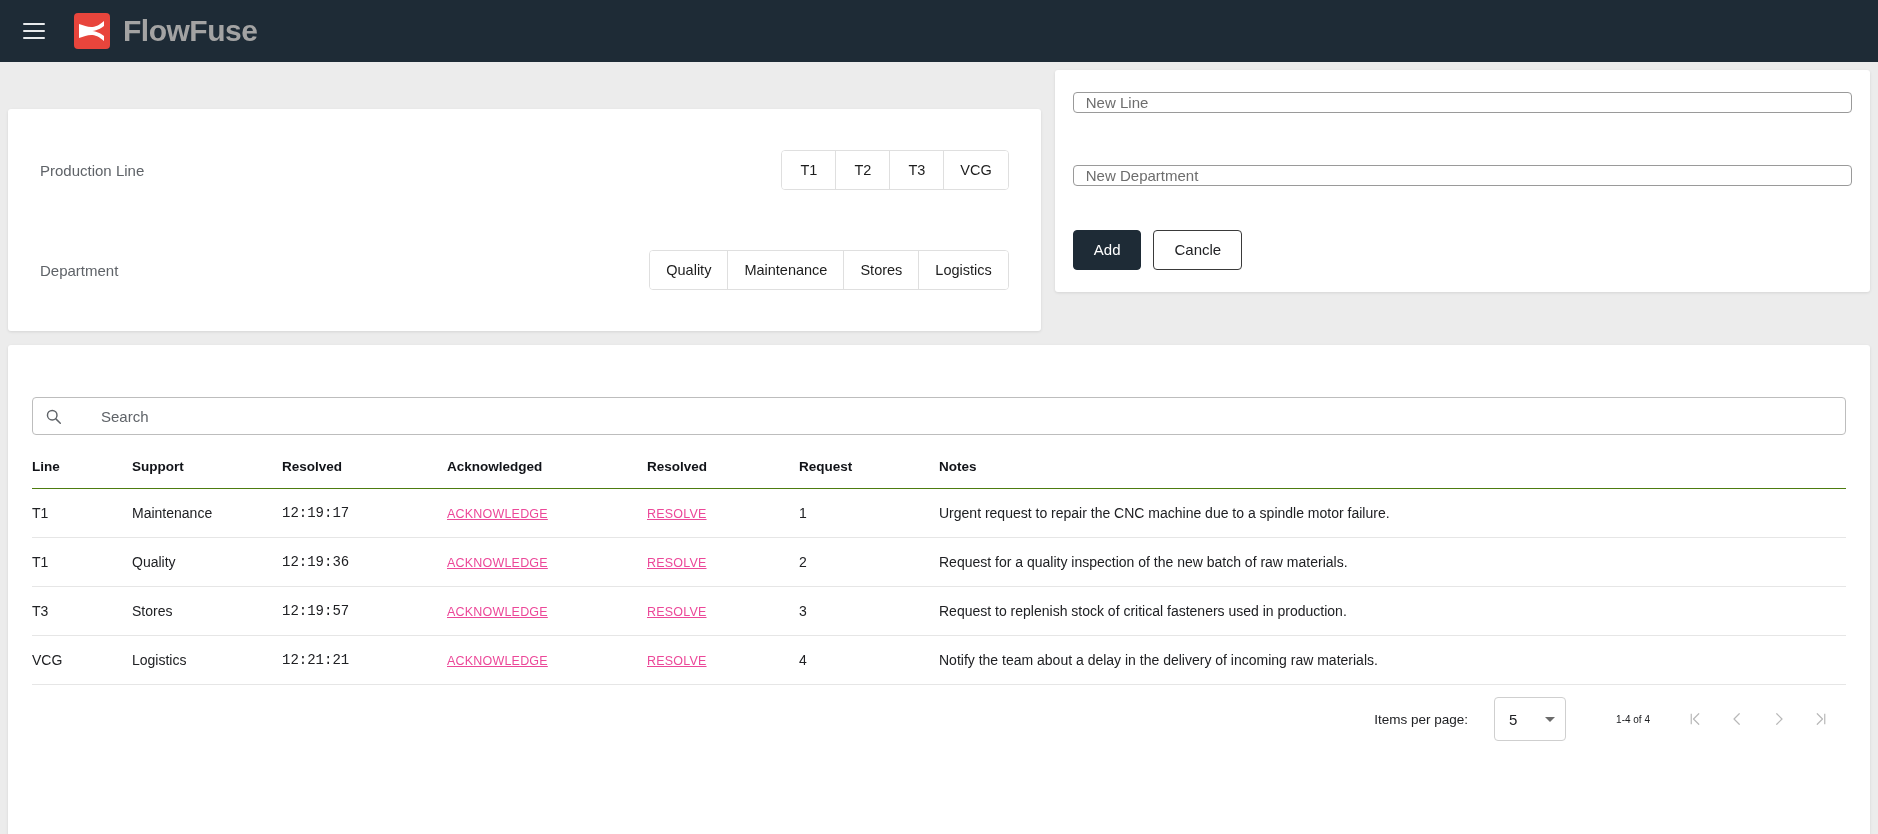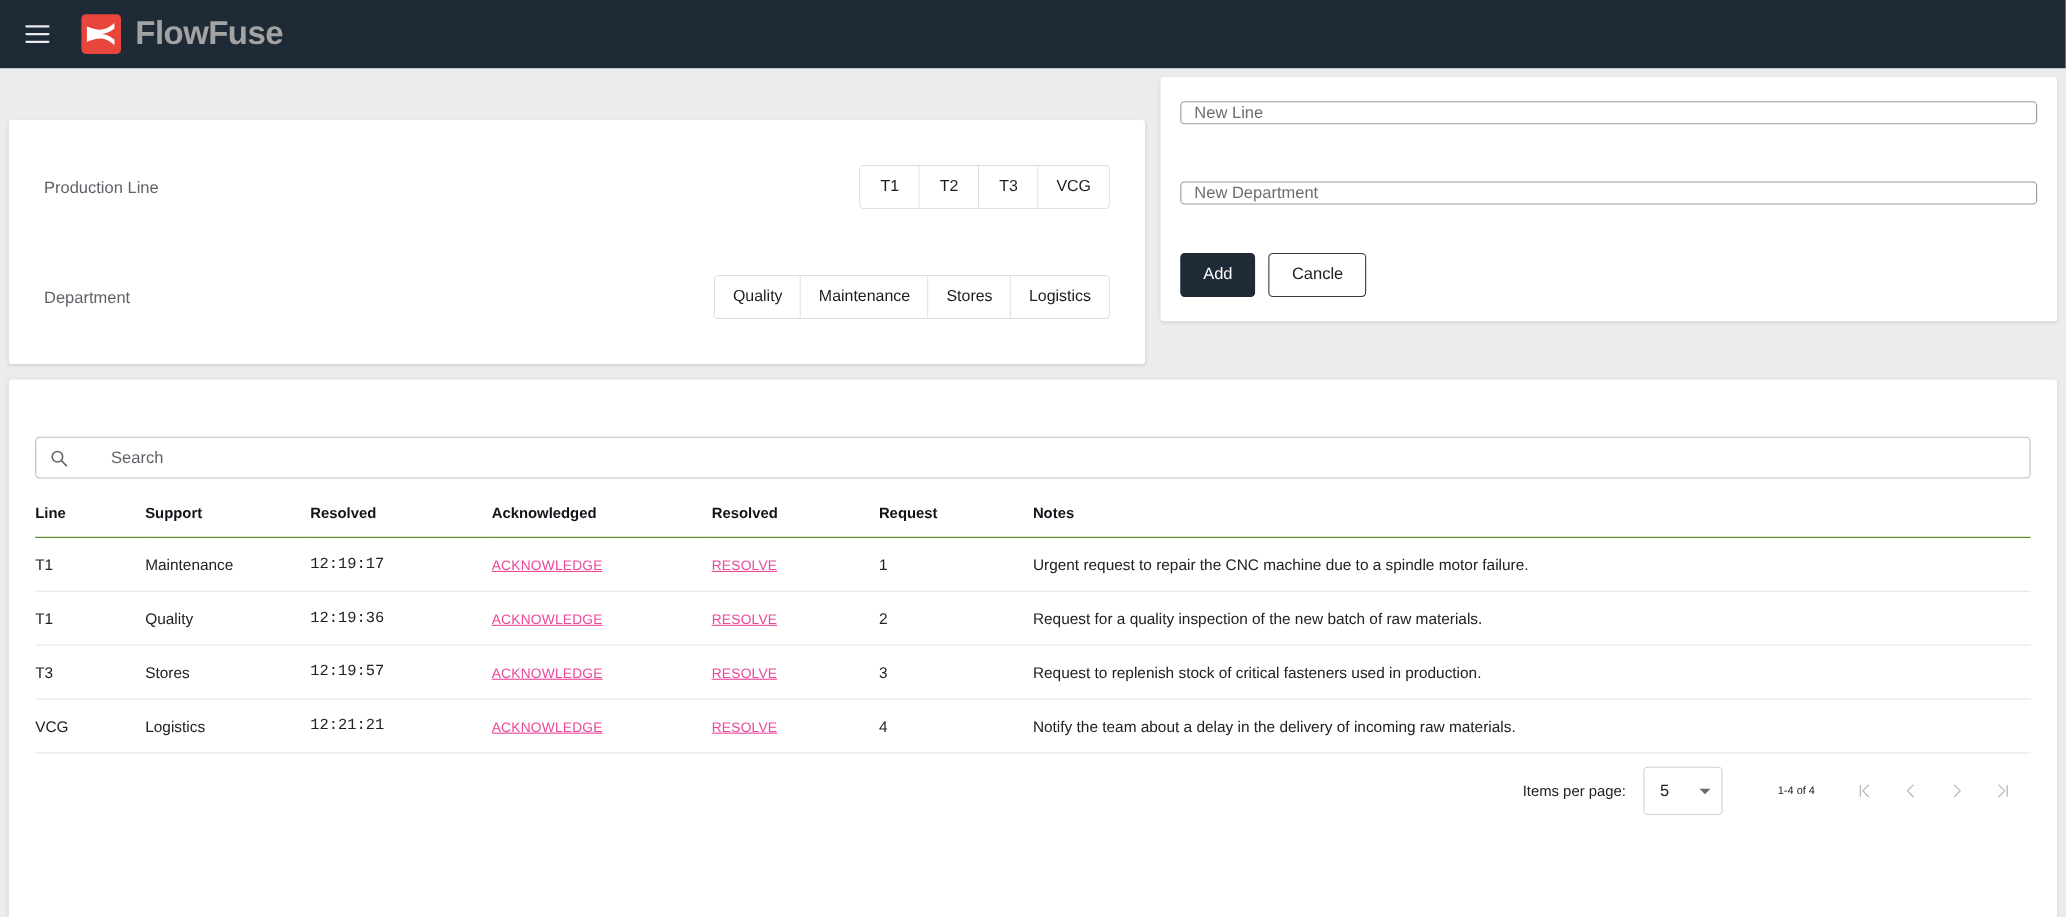--- a/index.html
+++ b/index.html
@@ -230,21 +230,21 @@
     display: flex;
     align-items: center;
     justify-content: flex-end;
     gap: 0;
     height: 68px;
     padding-right: 4px;
   }
   .pg-label {
     font-size: 13.5px;
     color: #202124;
-    margin-right: 16px;
+    margin-right: 26px;
   }
   .pg-select {
     width: 72px; height: 44px;
     border: 1px solid #cfcfcf;
     border-radius: 4px;
     display: flex; align-items: center;
     justify-content: space-between;
     padding: 0 10px 0 14px;
     font-size: 15px;
     color: #202124;

